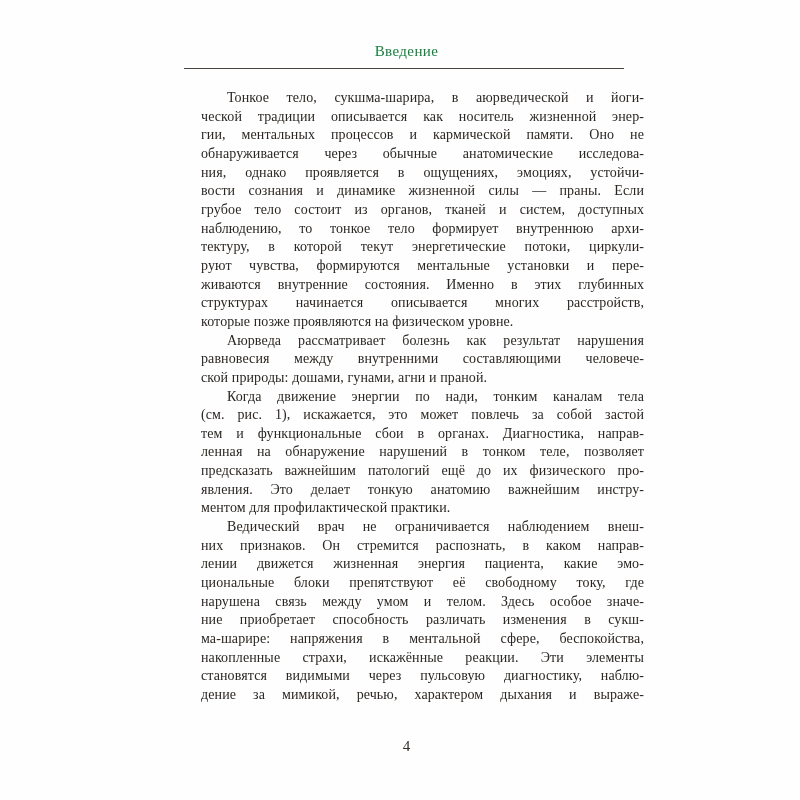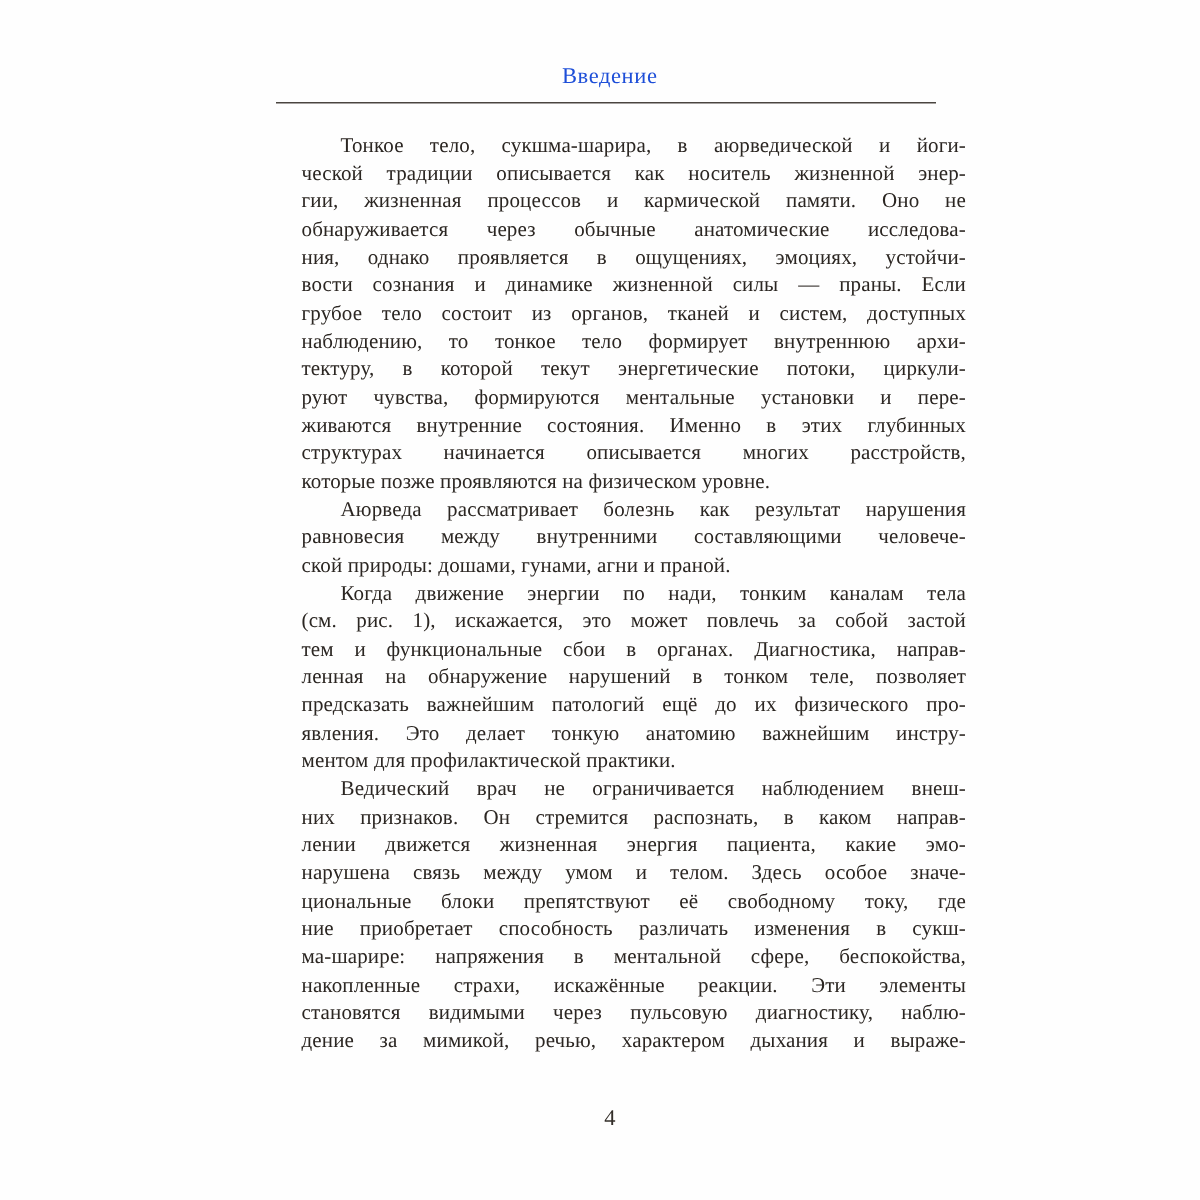--- a/index.html
+++ b/index.html
@@ -14,21 +14,21 @@
     overflow: hidden;
   }
   .running-head {
     position: absolute;
     top: 43px;
     left: 185px;
     width: 443px;
     text-align: center;
     font-size: 15px;
     letter-spacing: 0.4px;
-    color: #1d4ed8;
+    color: #15803d;
   }
   .header-rule {
     position: absolute;
     top: 68px;
     left: 184px;
     width: 440px;
     height: 1.4px;
     background: #4a4540;
   }
   .text-block {
@@ -60,21 +60,21 @@
 </head>
 <body>
 
 <div class="page">
   <div class="running-head">Введение</div>
   <div class="header-rule"></div>
   <div class="text-block">
       <div class="paragraph">
         <div class="line first">Тонкое тело, сукшма-шарира, в аюрведической и йоги-</div>
         <div class="line">ческой традиции описывается как носитель жизненной энер-</div>
-        <div class="line">гии, жизненная процессов и кармической памяти. Оно не</div>
+        <div class="line">гии, ментальных процессов и кармической памяти. Оно не</div>
         <div class="line">обнаруживается через обычные анатомические исследова-</div>
         <div class="line">ния, однако проявляется в ощущениях, эмоциях, устойчи-</div>
         <div class="line">вости сознания и динамике жизненной силы — праны. Если</div>
         <div class="line">грубое тело состоит из органов, тканей и систем, доступных</div>
         <div class="line">наблюдению, то тонкое тело формирует внутреннюю архи-</div>
         <div class="line">тектуру, в которой текут энергетические потоки, циркули-</div>
         <div class="line">руют чувства, формируются ментальные установки и пере-</div>
         <div class="line">живаются внутренние состояния. Именно в этих глубинных</div>
         <div class="line">структурах начинается описывается многих расстройств,</div>
         <div class="line para-end">которые позже проявляются на физическом уровне.</div>
@@ -90,22 +90,22 @@
         <div class="line">тем и функциональные сбои в органах. Диагностика, направ-</div>
         <div class="line">ленная на обнаружение нарушений в тонком теле, позволяет</div>
         <div class="line">предсказать важнейшим патологий ещё до их физического про-</div>
         <div class="line">явления. Это делает тонкую анатомию важнейшим инстру-</div>
         <div class="line para-end">ментом для профилактической практики.</div>
       </div>
       <div class="paragraph">
         <div class="line first">Ведический врач не ограничивается наблюдением внеш-</div>
         <div class="line">них признаков. Он стремится распознать, в каком направ-</div>
         <div class="line">лении движется жизненная энергия пациента, какие эмо-</div>
+        <div class="line">циональные блоки препятствуют её свободному току, где</div>
         <div class="line">нарушена связь между умом и телом. Здесь особое значе-</div>
-        <div class="line">циональные блоки препятствуют её свободному току, где</div>
         <div class="line">ние приобретает способность различать изменения в сукш-</div>
         <div class="line">ма-шарире: напряжения в ментальной сфере, беспокойства,</div>
         <div class="line">накопленные страхи, искажённые реакции. Эти элементы</div>
         <div class="line">становятся видимыми через пульсовую диагностику, наблю-</div>
         <div class="line">дение за мимикой, речью, характером дыхания и выраже-</div>
       </div>
     </div>
   <div class="folio">4</div>
 </div>
 

